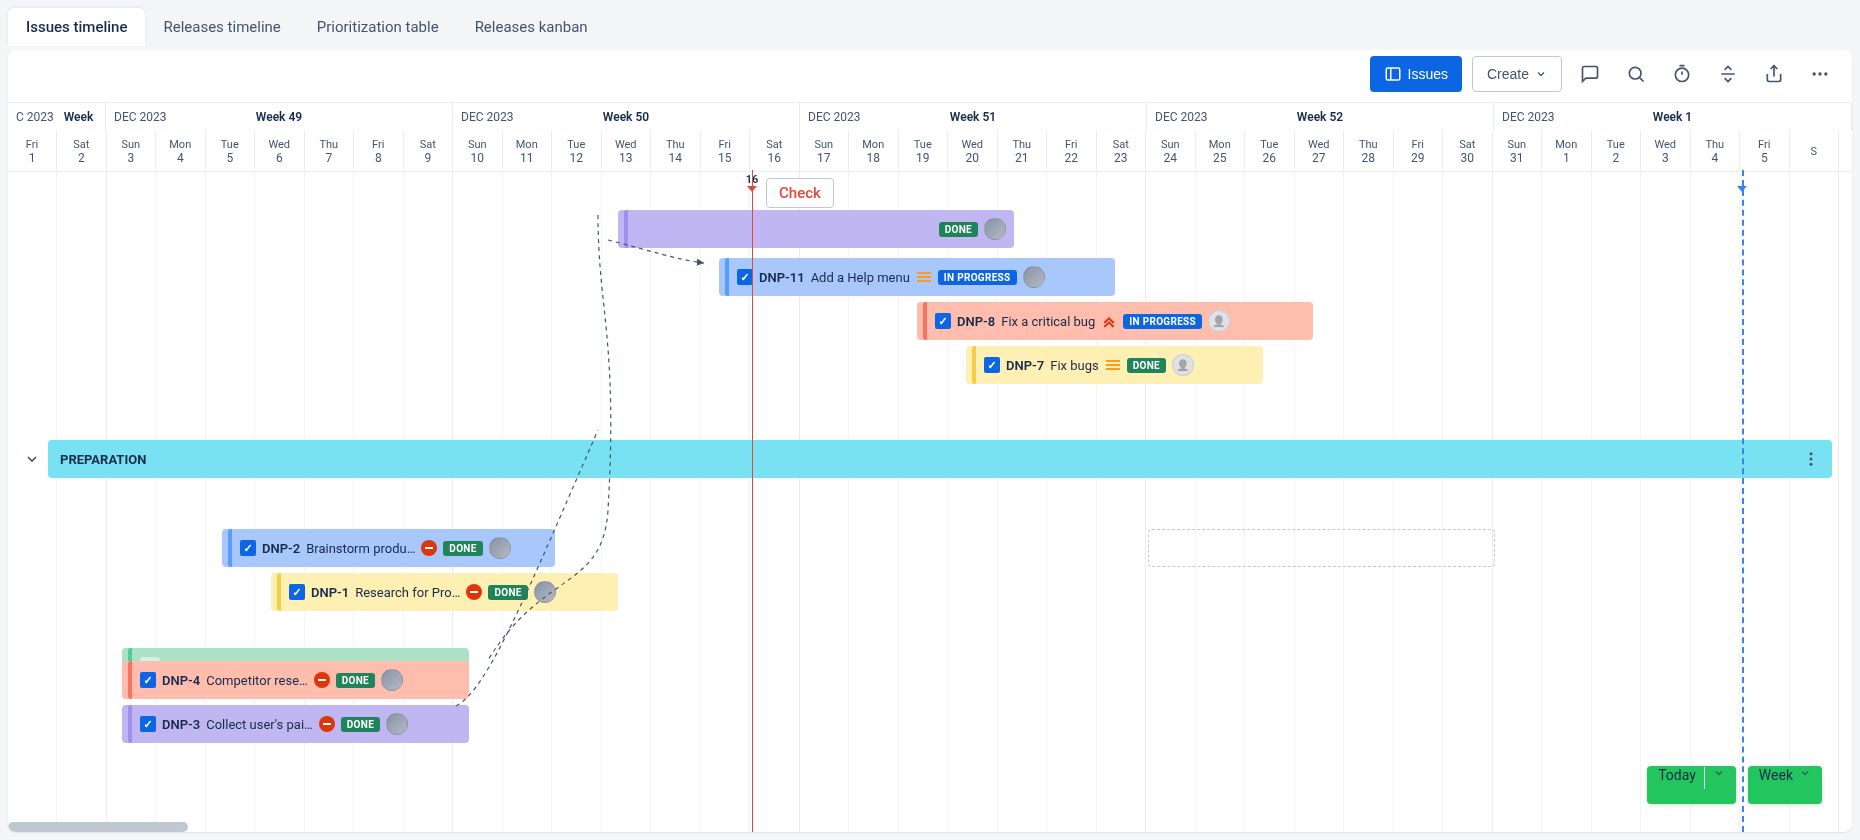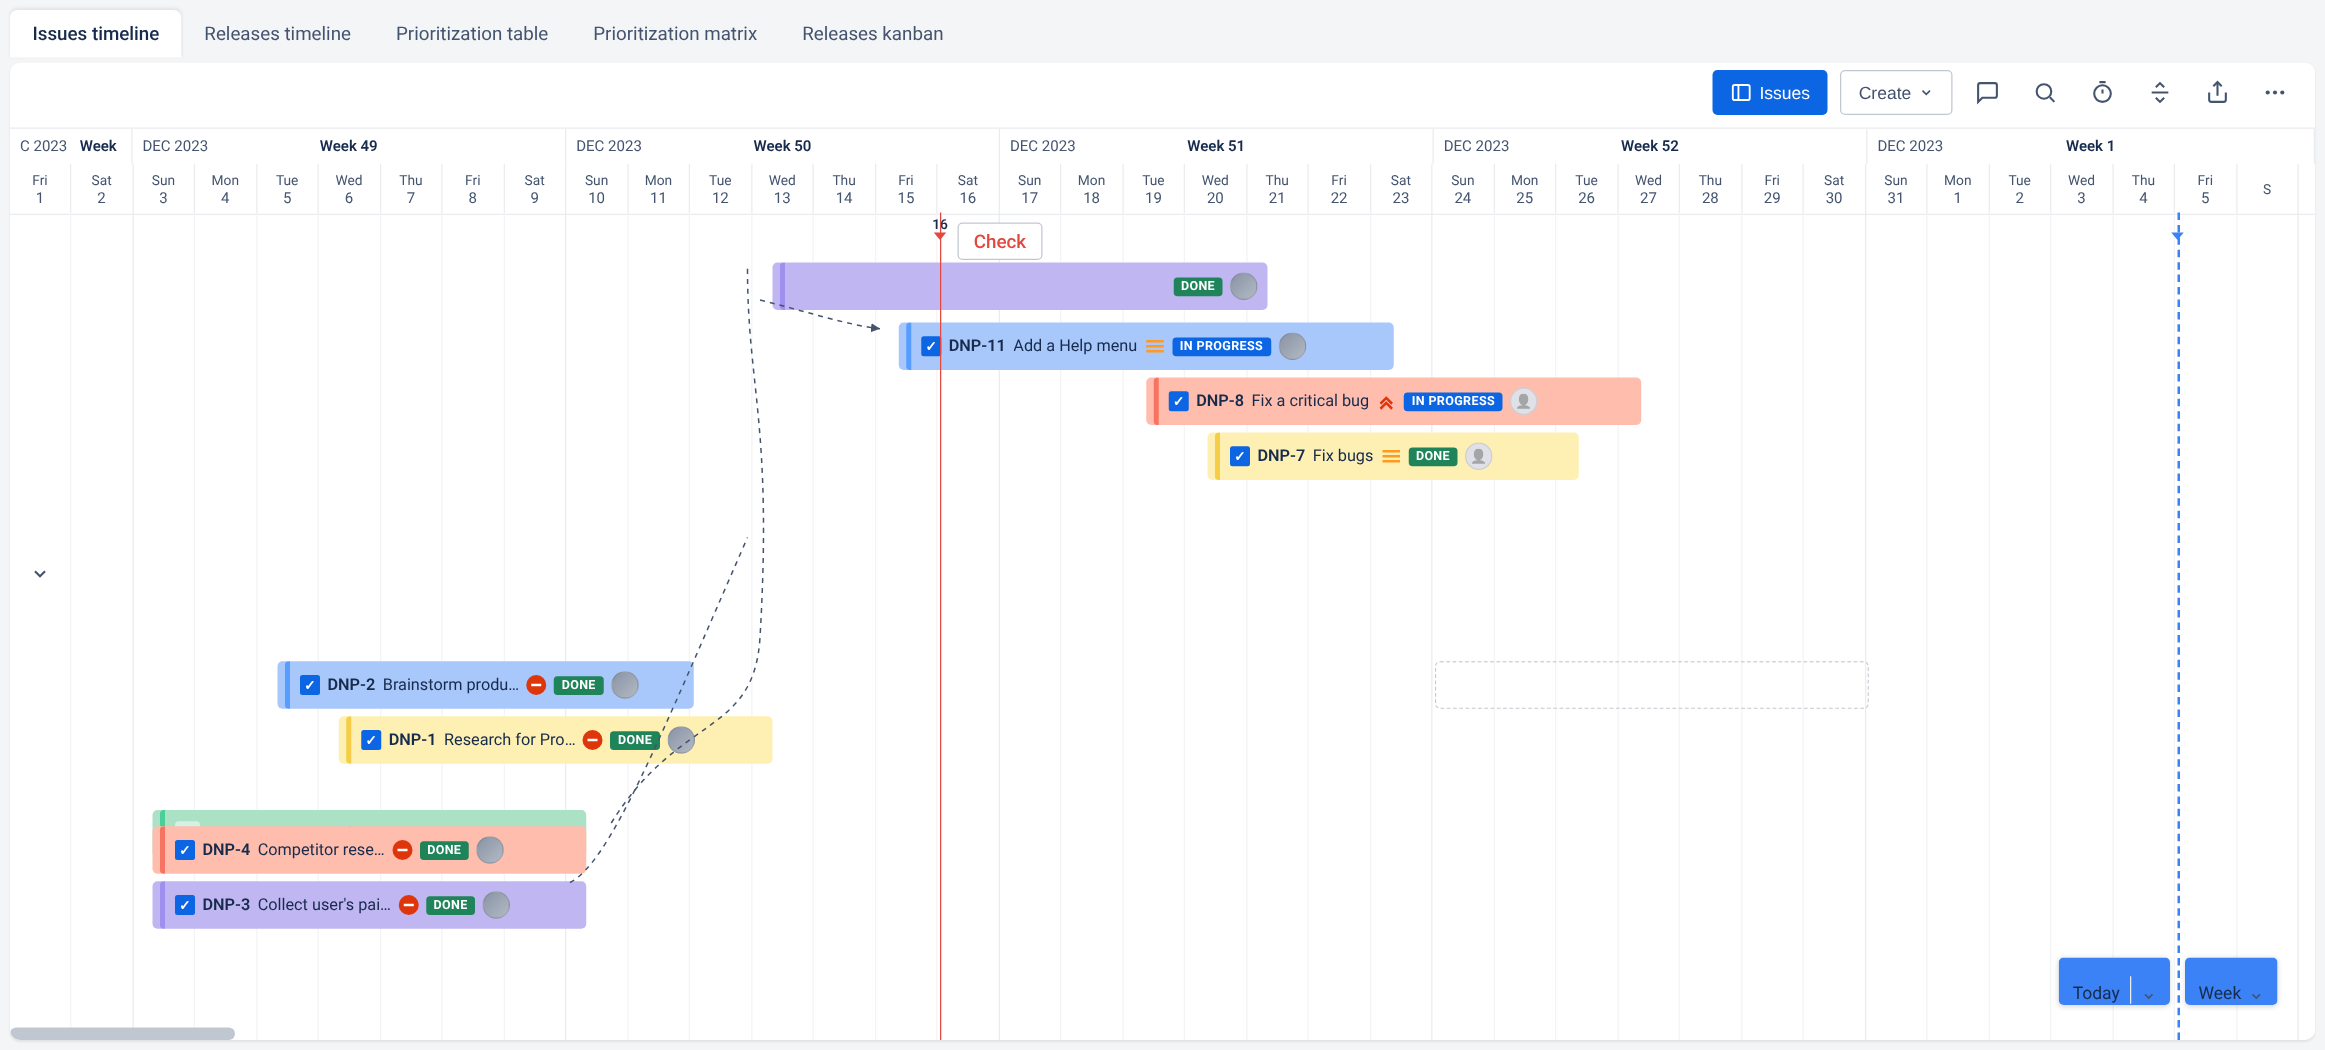--- a/index.html
+++ b/index.html
@@ -80,37 +80,36 @@
   .lane .more{color:#44546f;cursor:pointer;}
   .lane-caret{position:absolute; width:24px;height:24px; display:flex;align-items:center;justify-content:center; cursor:pointer;}
 
   .ghost-bar { position:absolute; height:38px; border:1.5px dashed #c1c7d0; border-radius:4px; background:transparent;}
 
   
   .group-caret{width:20px;height:20px;border-radius:3px;background:rgba(255,255,255,0.5);display:inline-flex;align-items:center;justify-content:center;cursor:pointer;flex-shrink:0;}
 
   
   .float-controls { position:absolute; right:30px; bottom:28px; display:flex; gap:12px;}
-  .float-btn { background:#3b82f6; border:1px solid rgba(0,0,0,0); box-shadow:0 1px 4px rgba(0,0,0,0.15); border-radius:4px; height:38px; display:flex; align-items:flex-end; padding:0 10px; gap:6px; cursor:pointer;}
+  .float-btn { background:#22c55e; border:1px solid rgba(0,0,0,0); box-shadow:0 1px 4px rgba(0,0,0,0.15); border-radius:4px; height:38px; display:flex; align-items:flex-start; padding:0 10px; gap:6px; cursor:pointer;}
   .float-btn .sep{width:1px;height:22px;background:#ebecf0;margin:0 2px;}
 
   
   .hscroll { position:absolute; left:0; bottom:0; height:10px; width:180px; background:#c1c7d0; border-radius:5px;}
 
   svg{display:block;}
 </style>
 </head>
 <body>
 <div class="root">
 
 <div class="tabs">
   <div class="tab active">Issues timeline</div>
   <div class="tab">Releases timeline</div>
   <div class="tab">Prioritization table</div>
-  <div class="tab">Prioritization matrix</div>
   <div class="tab">Releases kanban</div>
 </div>
 
 <div class="surface">
 
   <div class="toolbar">
     <button class="btn btn-primary">
       <svg width="18" height="18" viewBox="0 0 24 24" fill="none" stroke="white" stroke-width="2">
             <rect x="3" y="4" width="18" height="16" rx="2"></rect>
             <line x1="9" y1="4" x2="9" y2="20"></line>
@@ -443,20 +442,30 @@
     <span class="prio medium"></span>
     <span class="status done">DONE</span>
     <span class="avatar un"></span>
   </div>
 
   <div class="lane-caret" style="left:12px;top:397px">
     <svg width="16" height="16" viewBox="0 0 24 24" fill="none" stroke="#44546f" stroke-width="2.5">
           <polyline points="6 9 12 15 18 9"></polyline>
         </svg>
   </div>
+  <div class="lane" style="top:390px">
+    <span>PREPARATION</span>
+    <span class="more">
+      <svg width="18" height="18" viewBox="0 0 24 24" fill="#44546f">
+            <circle cx="12" cy="5" r="2"></circle>
+            <circle cx="12" cy="12" r="2"></circle>
+            <circle cx="12" cy="19" r="2"></circle>
+          </svg>
+    </span>
+  </div>
 
   <div class="ghost-bar" style="left:1140px;width:347px;top:479px"></div>
 
   <div class="bar blue" style="left:198px;width:333px;top:479px">
     <div class="lhandle"></div>
     <span class="task-icon"></span>
     <span class="key">DNP-2</span>
     <span class="title">Brainstorm produ…</span>
     <span class="prio blocker"></span>
     <span class="status done">DONE</span>

